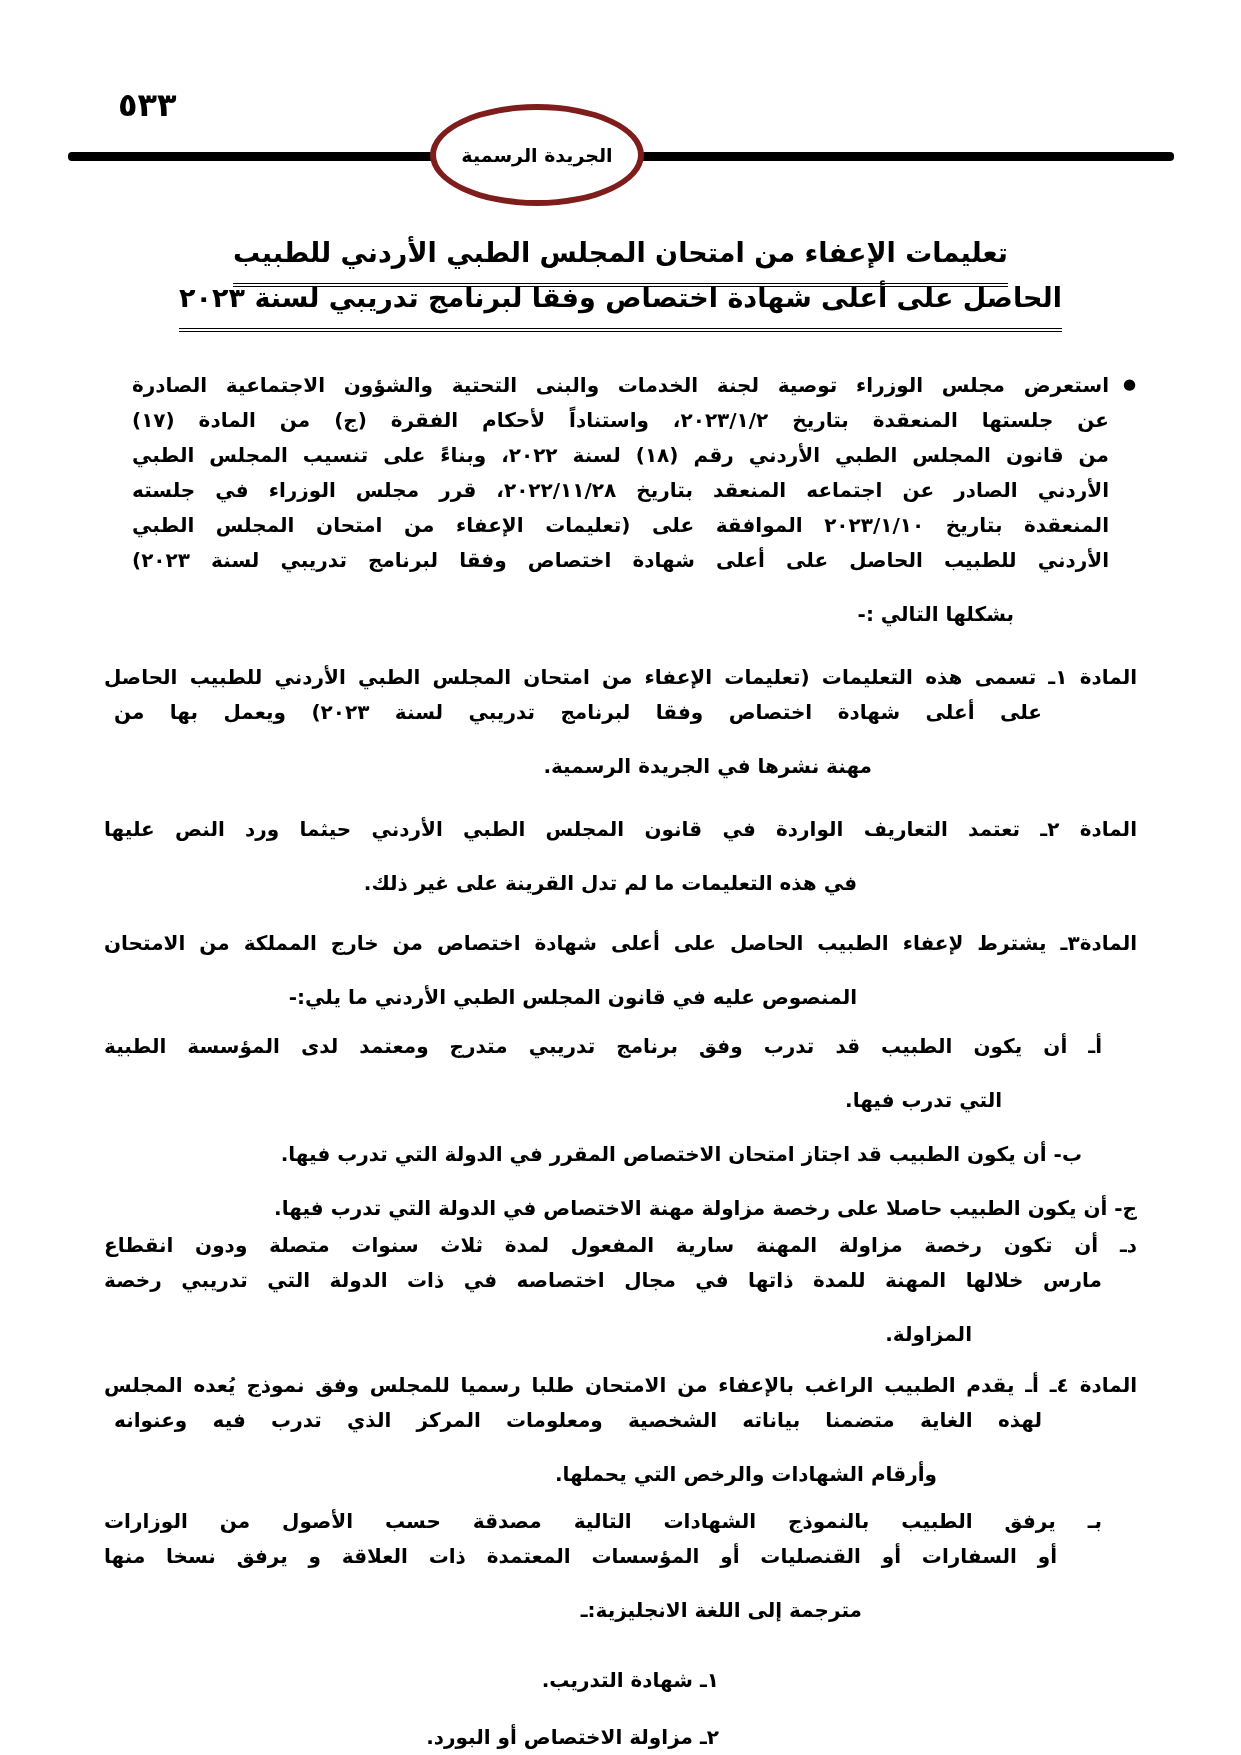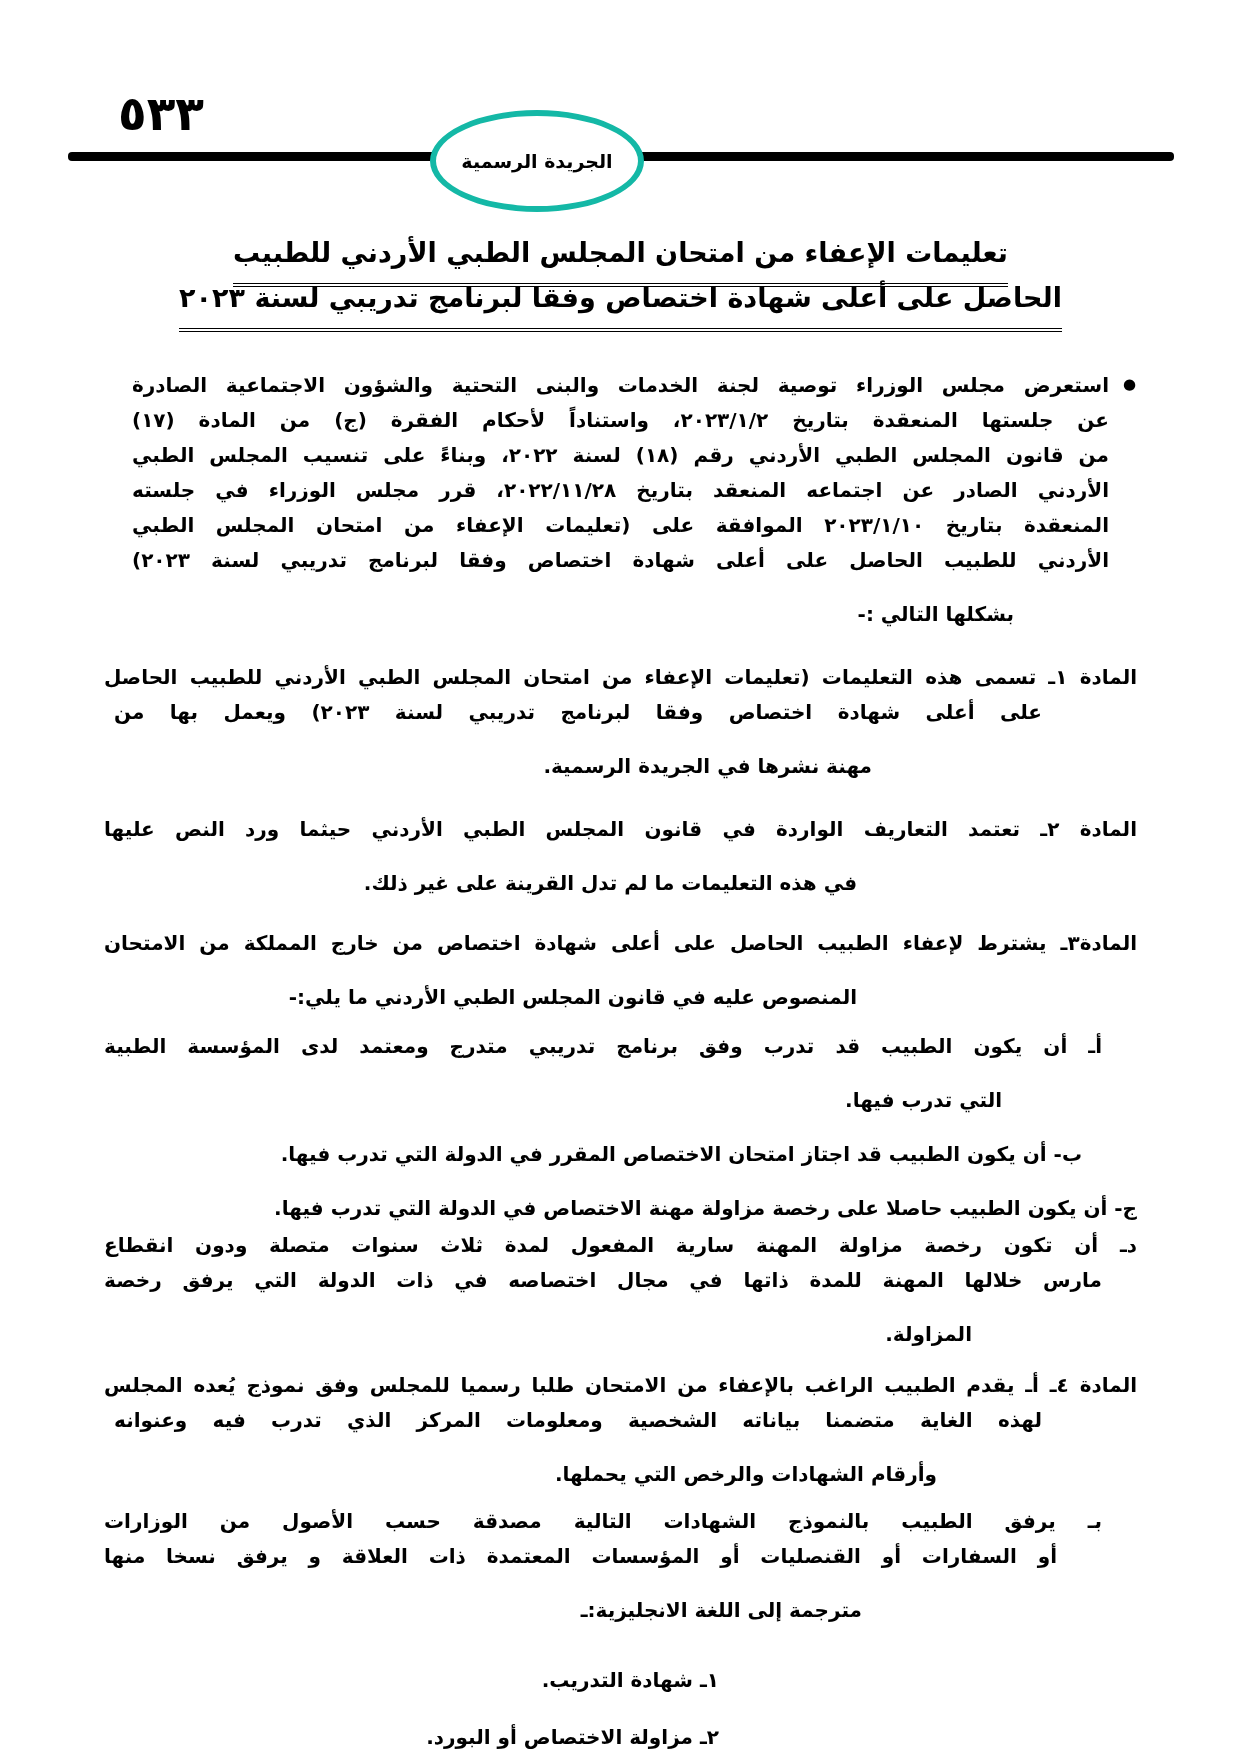--- a/index.html
+++ b/index.html
@@ -1,25 +1,25 @@
 <!DOCTYPE html>
 <html lang="ar" dir="rtl"><head>
 <meta charset="utf-8">
 <style>
   html,body{margin:0;padding:0;background:#ffffff;}
   body{
     width:1241px;height:1755px;position:relative;overflow:hidden;
     font-family:"DejaVu Sans",sans-serif;font-weight:bold;color:#000;
   }
   .page{position:absolute;inset:0;direction:rtl;}
-  .page-number{position:absolute;top:86px;left:118px;font-size:47px;letter-spacing:3px;direction:rtl;}
+  .page-number{position:absolute;top:86px;left:118px;font-size:32px;letter-spacing:3px;direction:rtl;}
   .rule{position:absolute;top:152px;left:68px;width:1106px;height:9px;background:#000;border-radius:4px;z-index:1;}
   .badge{
-    position:absolute;top:110px;left:430px;width:214px;height:102px;box-sizing:border-box;
-    background:#fff;border:6px solid #14b8a6;border-radius:50%;z-index:2;
+    position:absolute;top:104px;left:430px;width:214px;height:102px;box-sizing:border-box;
+    background:#fff;border:6px solid #7f1d1d;border-radius:50%;z-index:2;
     display:flex;align-items:center;justify-content:center;font-size:19px;
   }
   .doc{position:absolute;top:236px;left:104px;width:1033px;overflow:hidden;}
   .title{text-align:center;margin-bottom:42px;}
   .tline{height:45px;line-height:33px;font-size:27px;}
   .tline .u{display:inline-block;border-bottom:4px double #000;padding-bottom:14px;}
   .line{height:35px;line-height:35px;font-size:20px;white-space:nowrap;}
   .j{text-align:justify;text-align-last:justify;}
   .r{text-align:right;margin-top:19px;}
   .intro{margin:0 28px 28px 28px;position:relative;}
@@ -84,21 +84,21 @@
     <div class="para" style="margin-bottom:5px">
       <div class="line r" style="margin-right:55px">ب- أن يكون الطبيب قد اجتاز امتحان الاختصاص المقرر في الدولة التي تدرب فيها.</div>
     </div>
 
     <div class="para" style="margin-bottom:2px">
       <div class="line r">ج- أن يكون الطبيب حاصلا على رخصة مزاولة مهنة الاختصاص في الدولة التي تدرب فيها.</div>
     </div>
 
     <div class="para" style="margin-bottom:16px">
       <div class="line j">دـ أن تكون رخصة مزاولة المهنة سارية المفعول لمدة ثلاث سنوات متصلة ودون انقطاع</div>
-      <div class="line j" style="margin-right:35px">مارس خلالها المهنة للمدة ذاتها في مجال اختصاصه في ذات الدولة التي يرفق رخصة</div>
+      <div class="line j" style="margin-right:35px">مارس خلالها المهنة للمدة ذاتها في مجال اختصاصه في ذات الدولة التي تدريبي رخصة</div>
       <div class="line r" style="margin-right:165px">المزاولة.</div>
     </div>
 
     <div class="para" style="margin-bottom:12px">
       <div class="line j">المادة ٤ـ أـ يقدم الطبيب الراغب بالإعفاء من الامتحان طلبا رسميا للمجلس وفق نموذج يُعده المجلس</div>
       <div class="line j" style="margin-right:95px;margin-left:10px">لهذه الغاية متضمنا بياناته الشخصية ومعلومات المركز الذي تدرب فيه وعنوانه</div>
       <div class="line r" style="margin-right:200px">وأرقام الشهادات والرخص التي يحملها.</div>
     </div>
 
     <div class="para" style="margin-right:35px;margin-bottom:33px">

